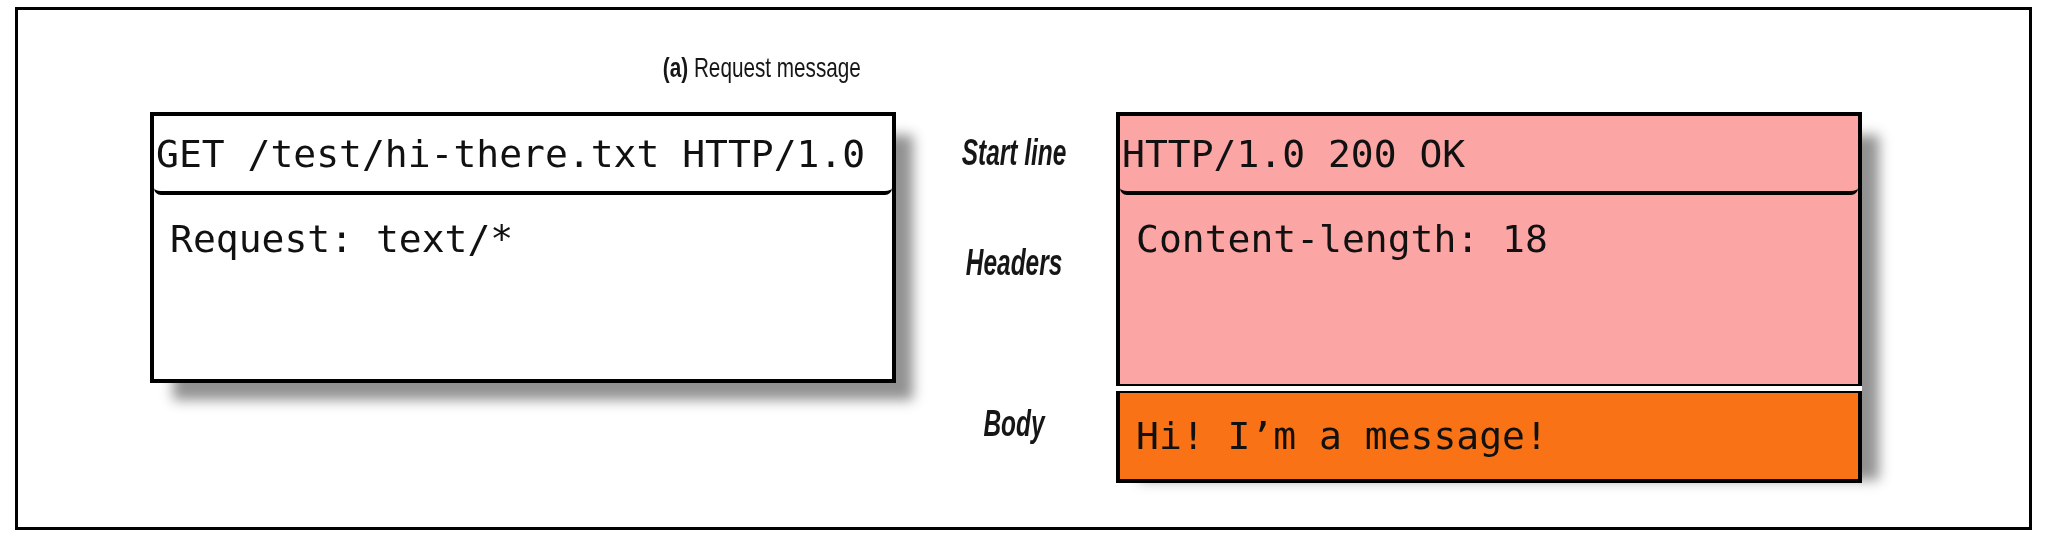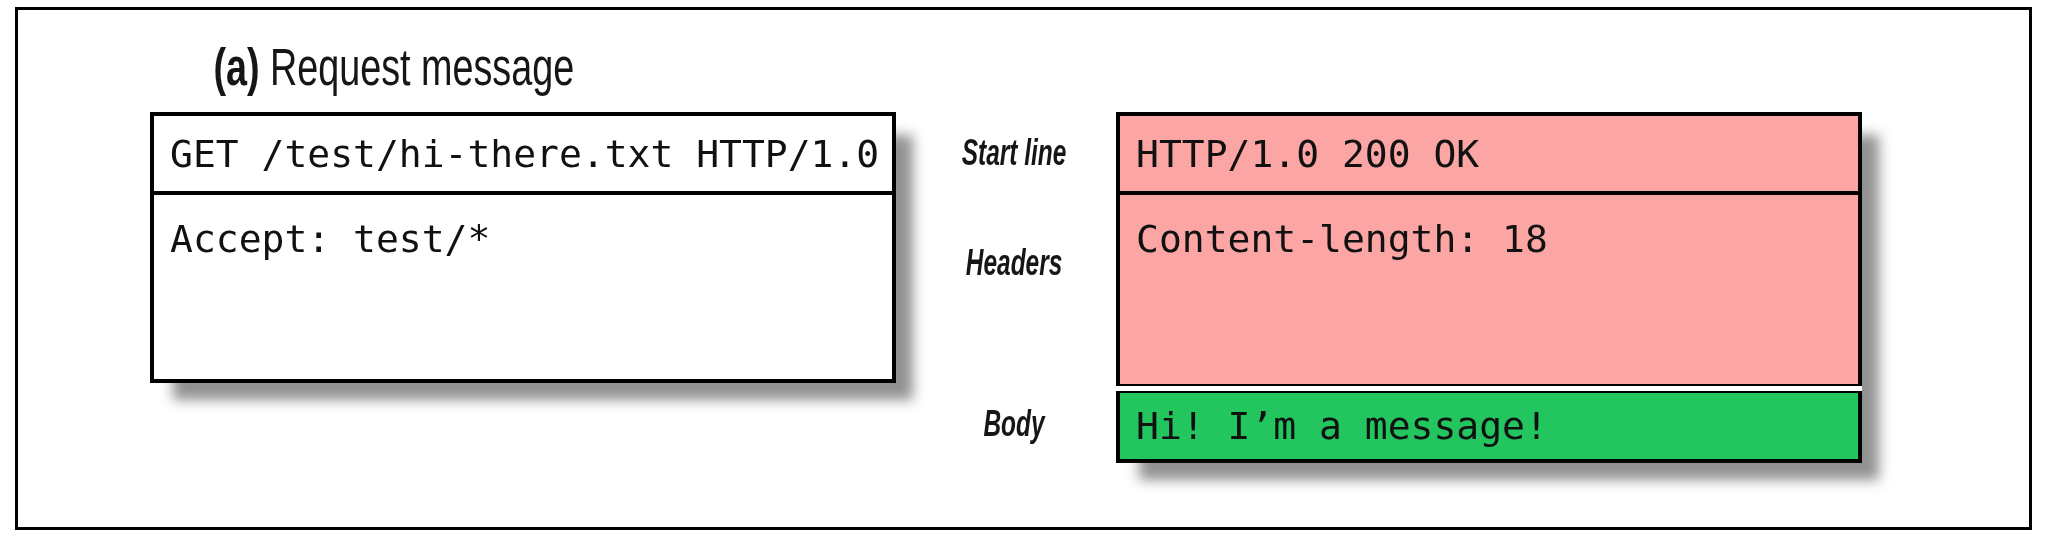--- a/index.html
+++ b/index.html
@@ -21,22 +21,22 @@
     width: 2017px; height: 523px;
     border: 3px solid #000000;
     background: transparent;
   }
 
   
   .panel-title {
     position: absolute;
     top: 44px;
     width: 746px;
-    text-align: left;
-    font-size: 51px;
+    text-align: right;
+    font-size: 28px;
     line-height: 48px;
     white-space: nowrap;
     color: #161616;
   }
   .panel-title .squeeze {
     display: inline-block;
     transform: scaleX(0.74);
     transform-origin: 50% 50%;
   }
   .panel-title .prefix { font-weight: bold; }
@@ -59,42 +59,43 @@
     width: 746px; height: 351px;
   }
   .box-b-upper {
     width: 746px; height: 274px;
     border: 4px solid #000000;
     border-bottom: 2px solid #000000;
     background: #fca5a5;
   }
   .box-b-body {
     margin-top: 5px;
-    width: 746px; height: 72px;
+    width: 746px; height: 92px;
     border: 4px solid #000000;
     border-top: 2px solid #000000;
-    background: #22c55e;
+    background: #f97316;
     display: flex;
     align-items: center;
     padding-left: 16px;
   }
 
   .mono {
     font-family: "DejaVu Sans Mono", monospace;
     font-size: 38px;
     color: #111111;
     white-space: pre;
   }
 
   .row-start-line {
     height: 79px;               
     border-bottom: 4px solid #000000;
     display: flex;
     align-items: center;
-    padding-left: 16px;
+    padding-left: 2px;
+    border-radius: 7px;
   }
   .row-headers {
     padding: 17px 0 0 16px;
     line-height: 54px;
   }
 
   
   .row-label {
     position: absolute;
     left: 904px;
@@ -125,21 +126,21 @@
 
   <div class="panel-title panel-title-a">
     <span class="squeeze"><span class="prefix">(a)</span> <span>Request message</span></span>
   </div>
 
   <div class="msg-box box-a">
     <div class="row-start-line">
       <span class="mono">GET /test/hi-there.txt HTTP/1.0</span>
     </div>
     <div class="row-headers">
-      <div class="mono">Accept: test/*</div>
+      <div class="mono">Request: text/*</div>
     </div>
   </div>
 
   <div class="row-label row-label-start">
     <span class="squeeze">Start line</span>
   </div>
   <div class="row-label row-label-headers">
     <span class="squeeze">Headers</span>
   </div>
   <div class="row-label row-label-body">

